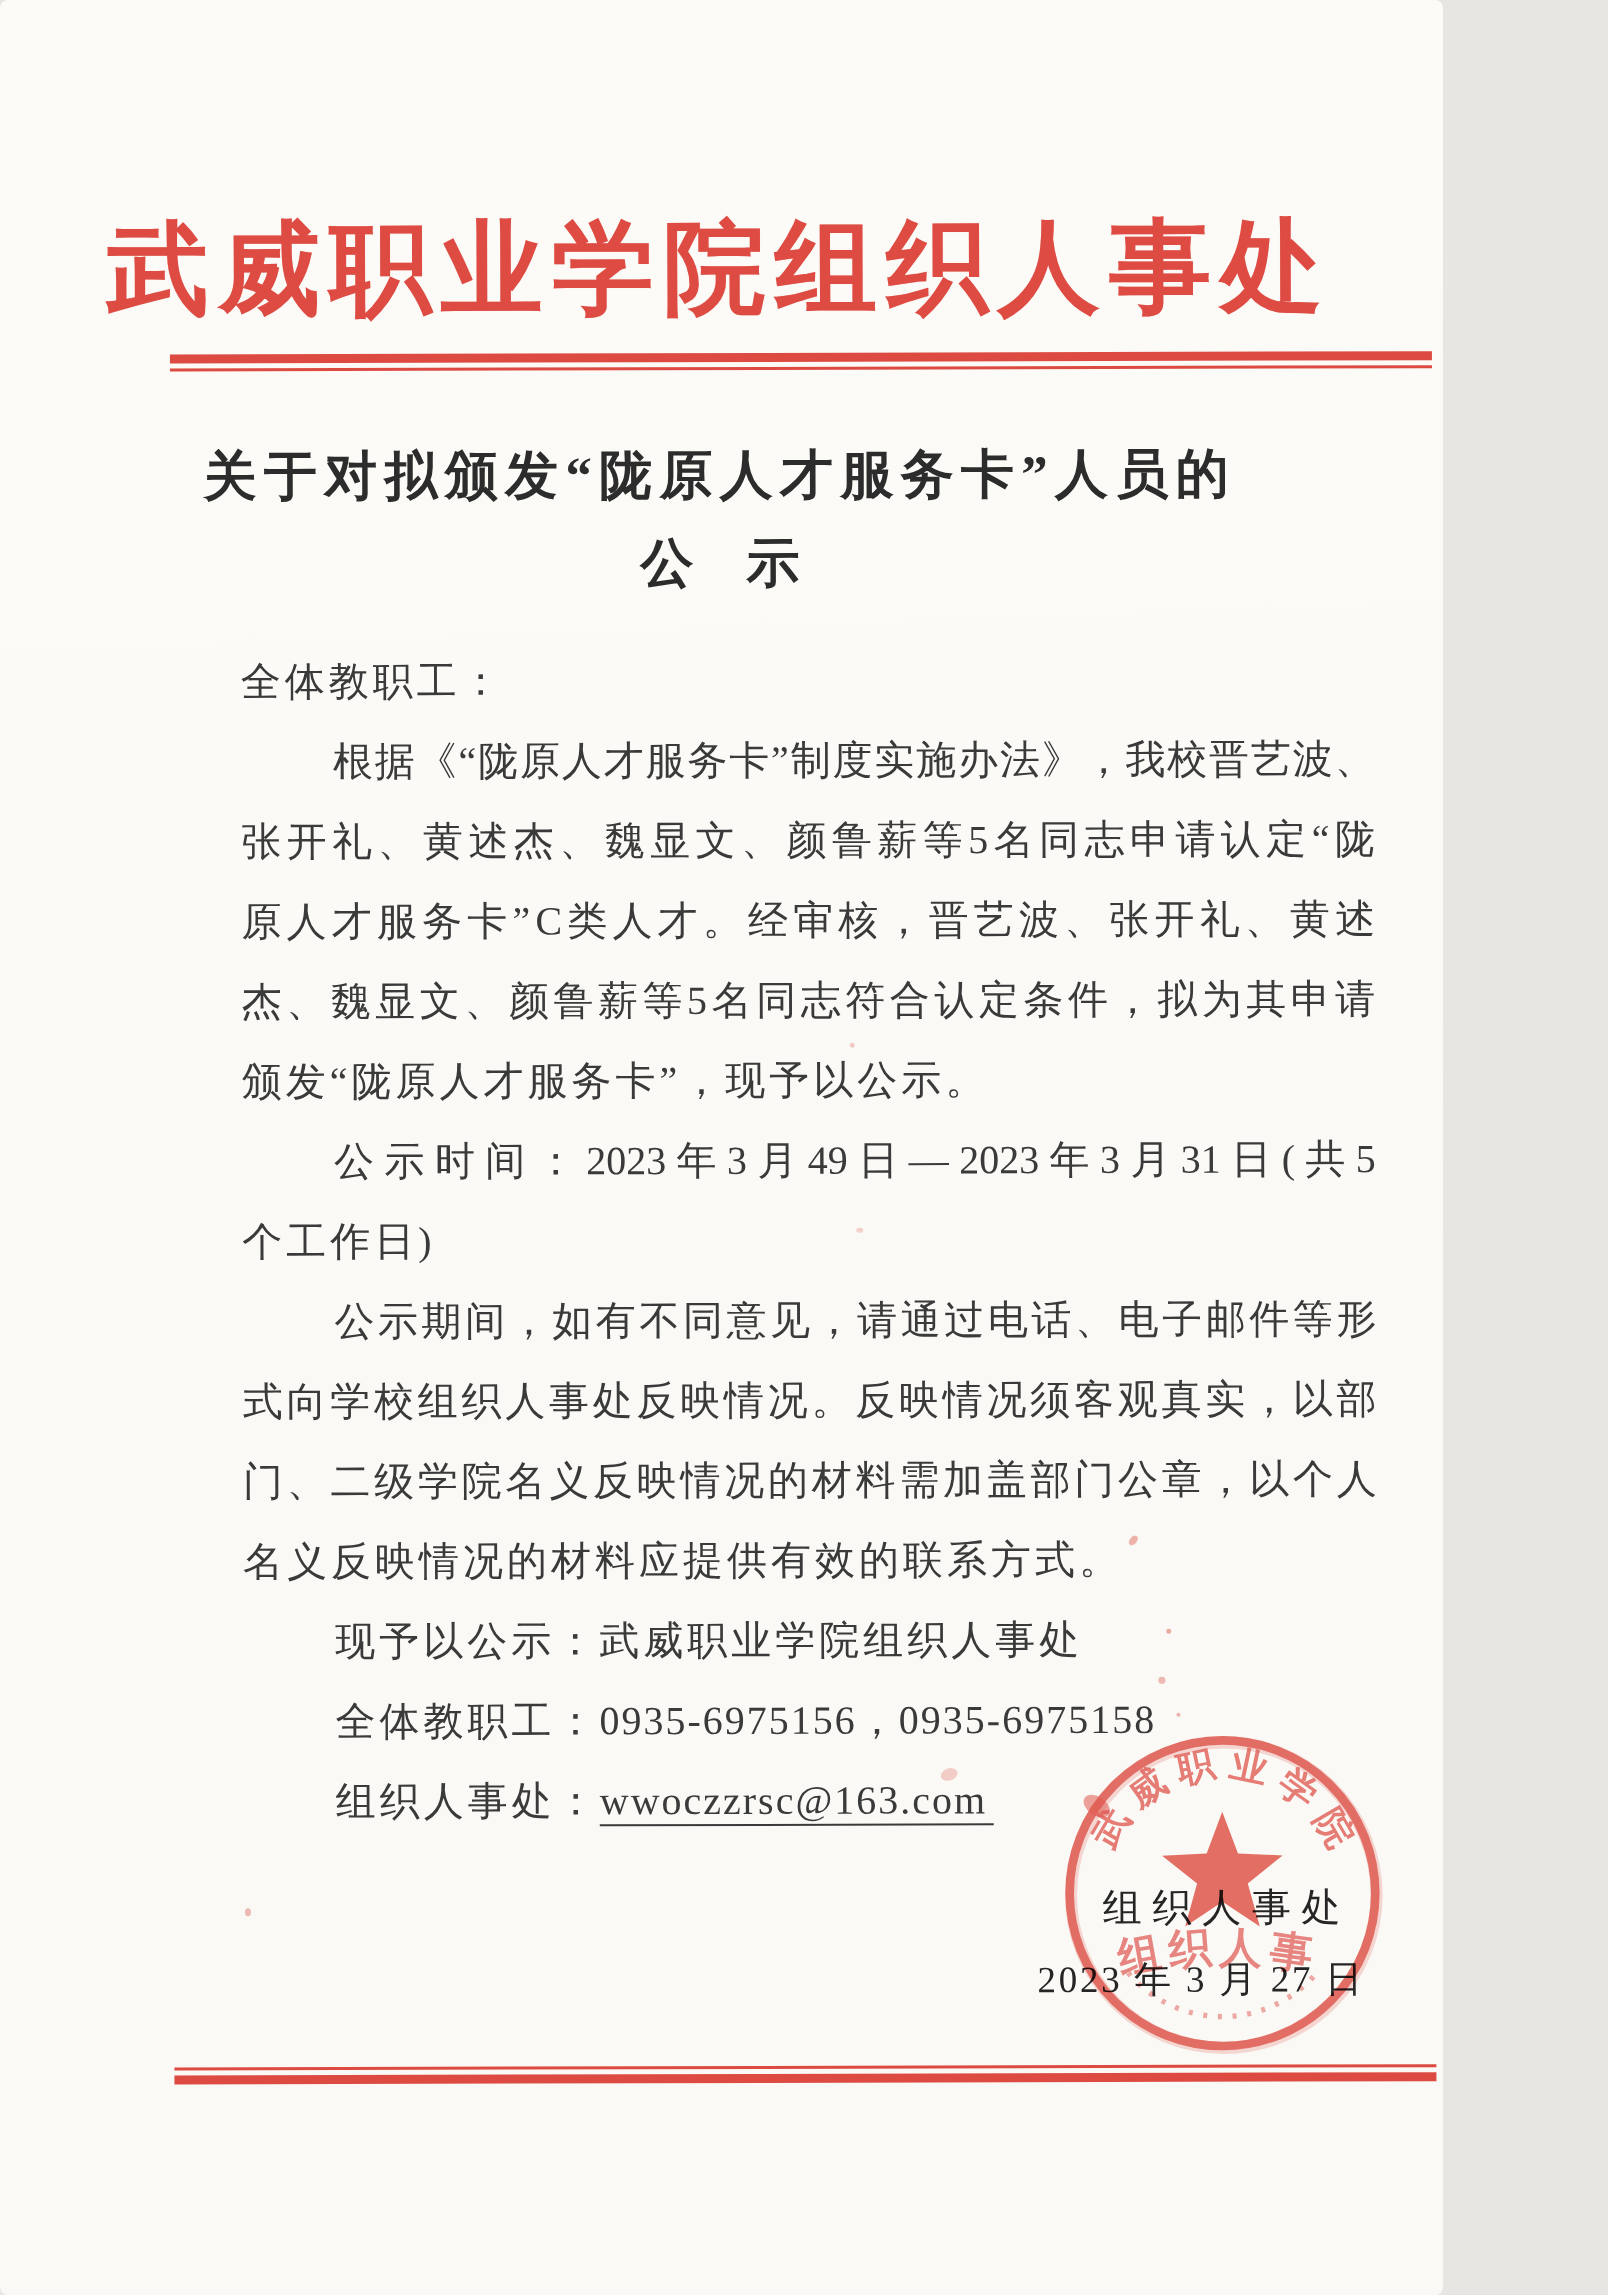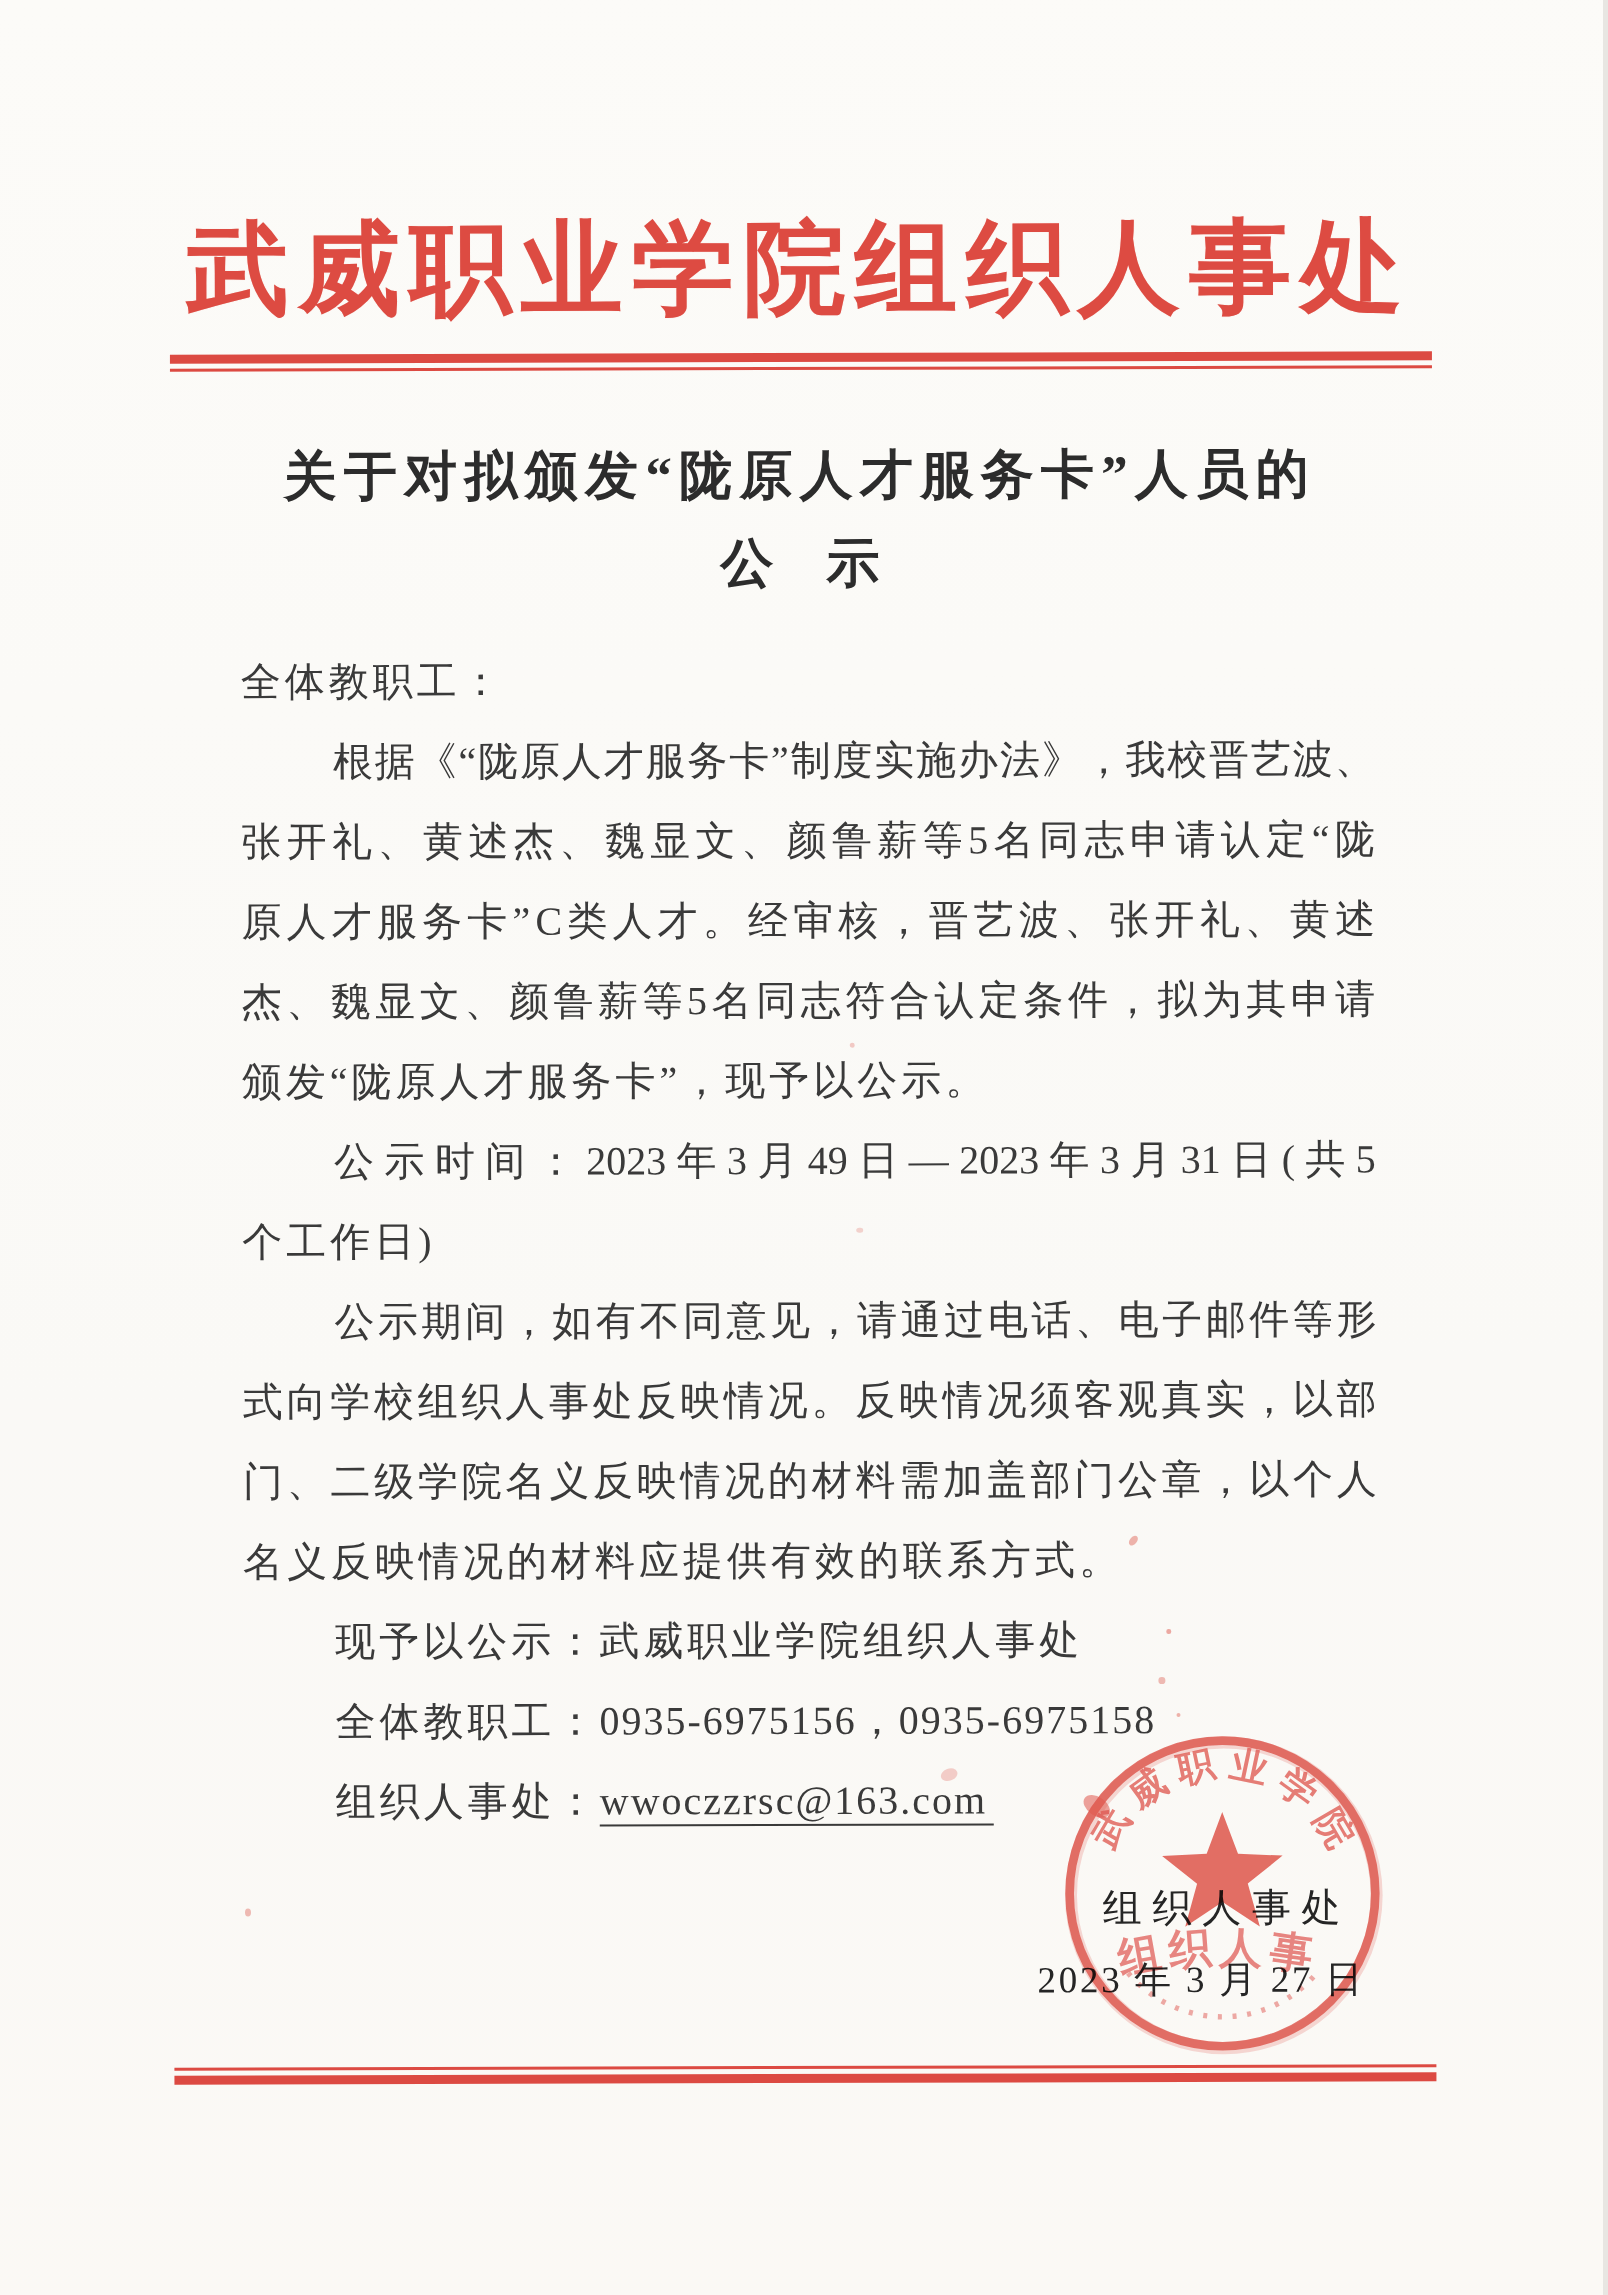--- a/index.html
+++ b/index.html
@@ -1,21 +1,22 @@
 <!DOCTYPE html>
 <html style="font-size:10.7px"><head>
 <meta charset="utf-8">
 <style>
   html,body{margin:0;padding:0;background:#e8e6e2;}
   .page{
-    position:relative; width:1603px; height:2295px;
+    position:relative; width:1443px; height:2295px;
     background:linear-gradient(178deg,#fcfbf8 0%,#faf9f6 60%,#fbf9f5 100%);
     overflow:hidden;
     font-family:"Liberation Serif","DejaVu Serif",serif;
     color:#383838;
+    border-radius:8px;
   }
   .tilt{position:absolute;inset:0;transform:rotate(-0.15deg);}
   
   .letterhead{
     position:absolute; top:218px; left:0; width:100%;
     text-align:center; font-size:102px; font-weight:bold;
     letter-spacing:9.4px; color:#dd4b42; line-height:1;
     text-shadow:0 0 0.7px rgba(221,75,66,.4);
     white-space:nowrap;
   }

